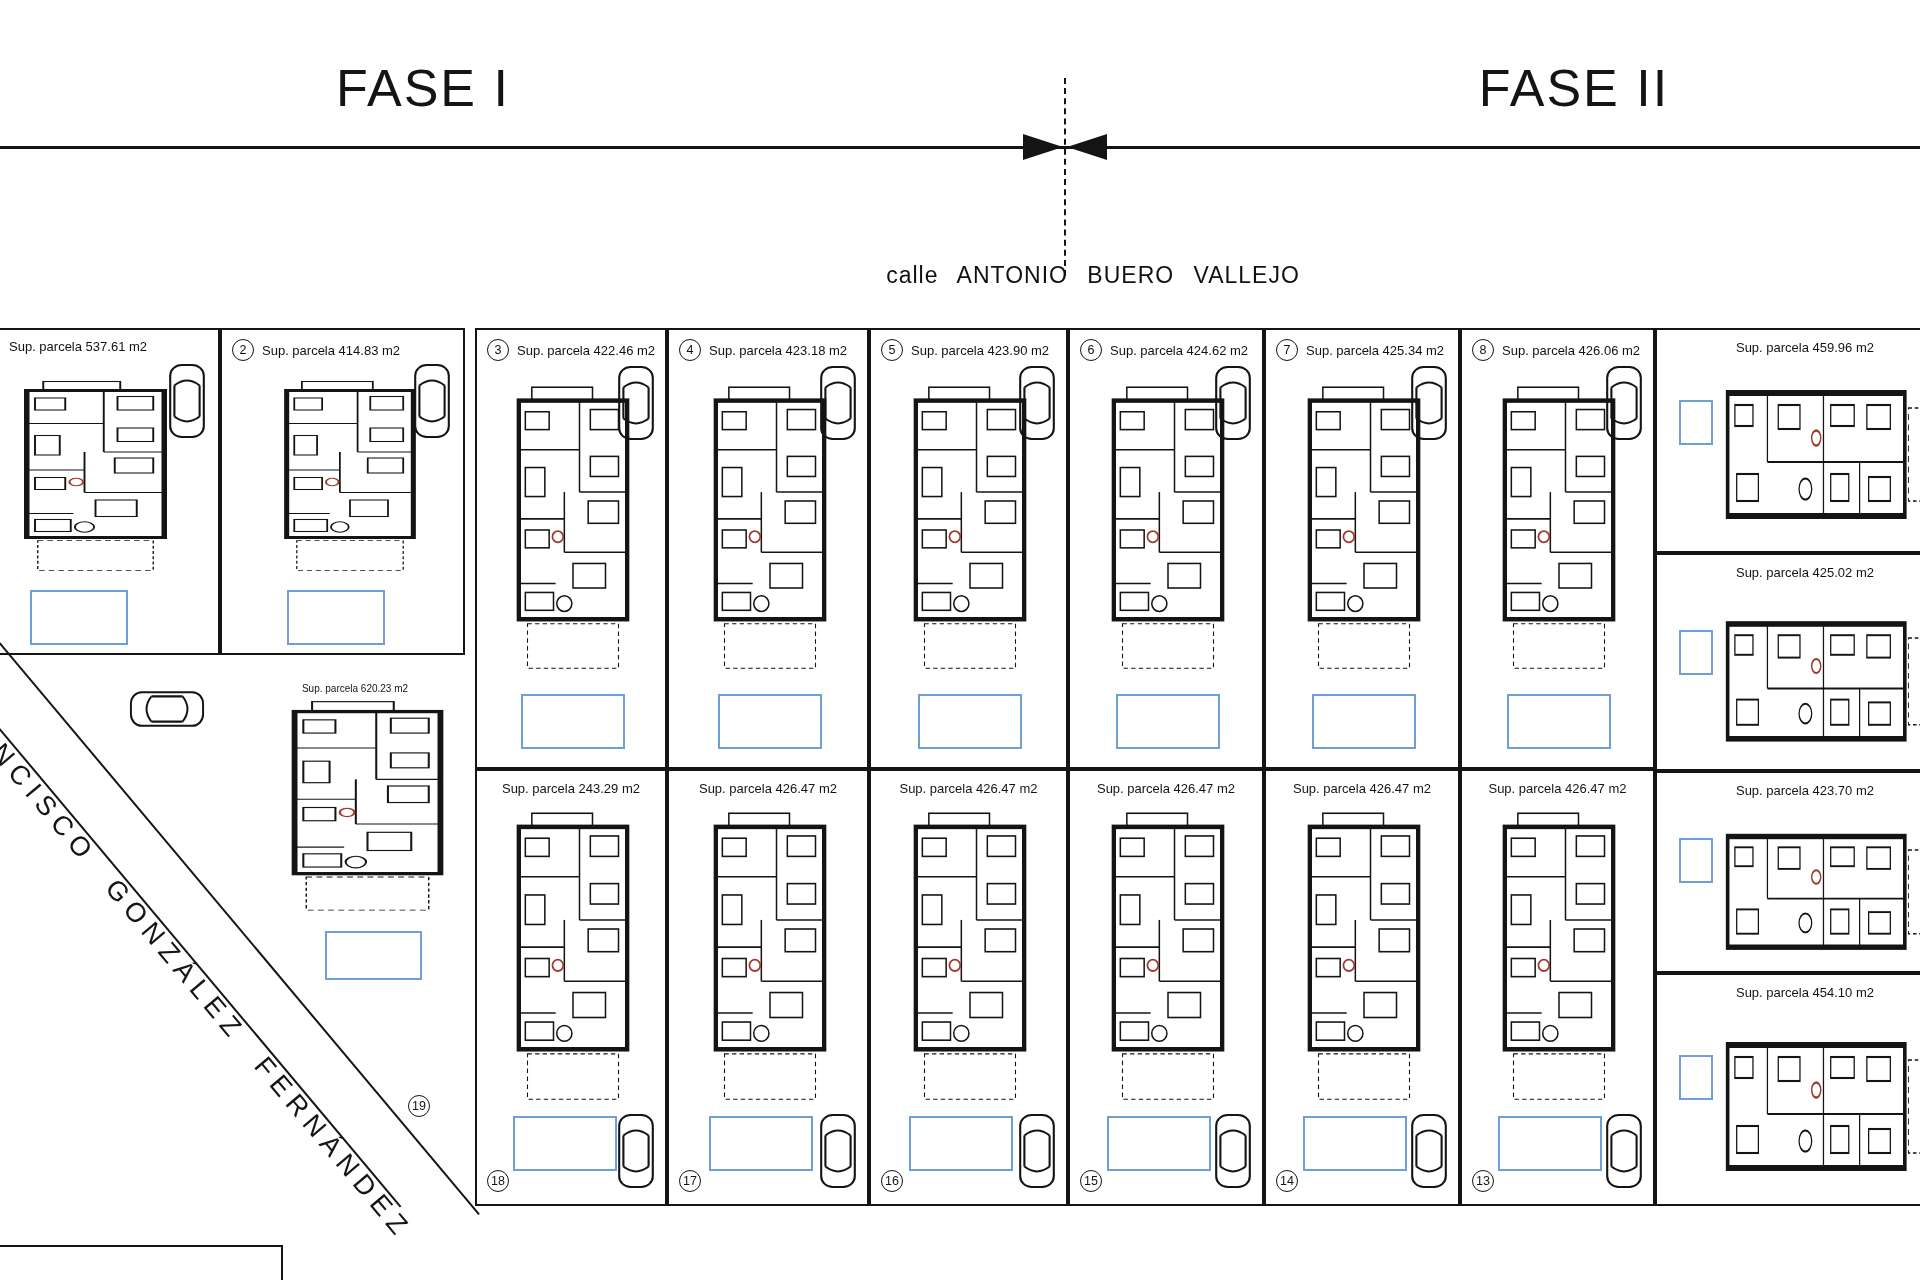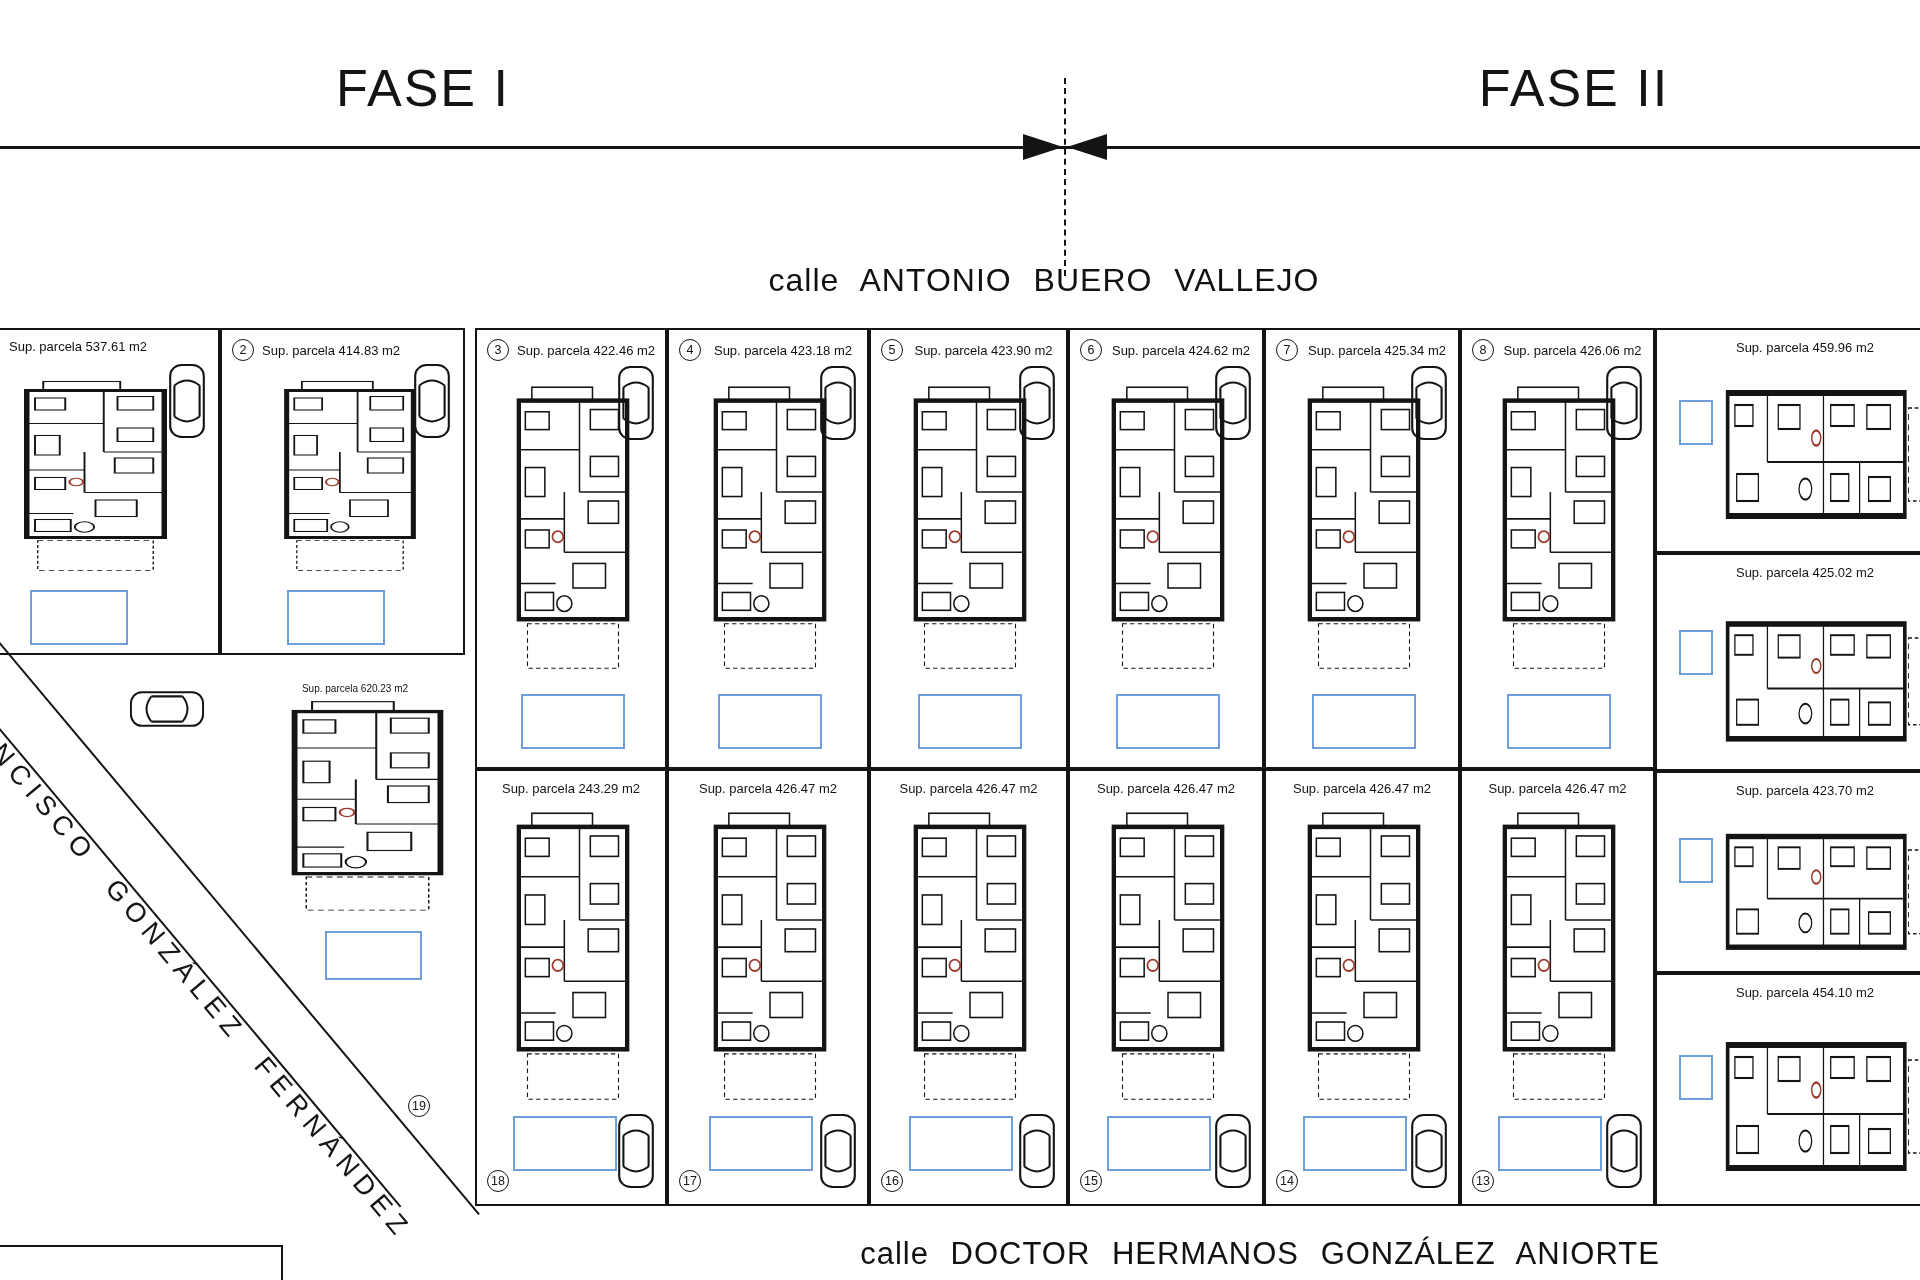--- a/index.html
+++ b/index.html
@@ -6,30 +6,30 @@
   .canvas{
     position:relative;width:1920px;height:1280px;background:#ffffff;
     overflow:hidden;font-family:"Liberation Sans",sans-serif;color:#141414;
   }
   
   .phase-label{position:absolute;font-size:52px;letter-spacing:2px;font-weight:400;text-align:center;width:360px;}
   .divider-line{position:absolute;left:0;top:146px;width:1920px;border-top:3px solid #141414;}
   .divider-dashed{position:absolute;left:1064px;top:78px;height:198px;border-left:2px dashed #141414;}
   .bowtie{position:absolute;left:1023px;top:132px;}
   .street-label{position:absolute;text-align:center;word-spacing:12px;letter-spacing:1px;color:#111;}
-  .street-top{left:744px;top:262px;width:600px;font-size:32px;}
+  .street-top{left:793px;top:262px;width:600px;font-size:23px;}
   .street-bottom{left:800px;top:1236px;width:920px;font-size:31px;}
   .street-diagonal{
     position:absolute;left:-40px;top:680px;transform:rotate(50deg);transform-origin:0 0;
     font-size:27px;letter-spacing:7px;word-spacing:16px;white-space:nowrap;color:#141414;
   }
   
   .parcel{position:absolute;border:2.5px solid #141414;box-sizing:border-box;}
   .plabel{display:flex;align-items:center;gap:8px;padding:9px 10px 0 10px;font-size:13px;color:#111;}
-  .plabel .txt{flex:1;text-align:center;white-space:nowrap;}
+  .plabel .txt{flex:1;text-align:left;white-space:nowrap;}
   .plabel .txt-left{flex:1;text-align:left;white-space:nowrap;}
   .badge{
     min-width:22px;height:22px;border:1.6px solid #141414;border-radius:50%;
     display:inline-flex;align-items:center;justify-content:center;font-size:12.5px;box-sizing:border-box;
     background:#fff;
   }
   .badge-bl{position:absolute;left:10px;bottom:12px;margin-top:32px;}
   .toplabel{position:absolute;top:10px;left:0;right:0;text-align:center;font-size:13px;white-space:nowrap;}
   .pool{position:absolute;border:2px solid var(--pool,#6f9fd8);box-sizing:border-box;}
   .plan,.car{position:absolute;}
@@ -354,16 +354,15 @@
     <span class="badge" style="position:absolute;left:408px;top:440px;">19</span>
   </div>
 
   <div class="diag diag-inner"></div>
   <div class="diag diag-outer"></div>
   <div class="street-diagonal">FRANCISCO GONZÁLEZ FERNÁNDEZ</div>
   <svg class="car-street" width="42" height="78">
       <use href="#car"></use>
     </svg>
 
-  <div class="street-label street-bottom">calle DOCTOR HERMANOS GONZÁLEZ ANIORTE</div>
   <div class="legend-box"></div>
 
 </div>
 
 </body></html>

